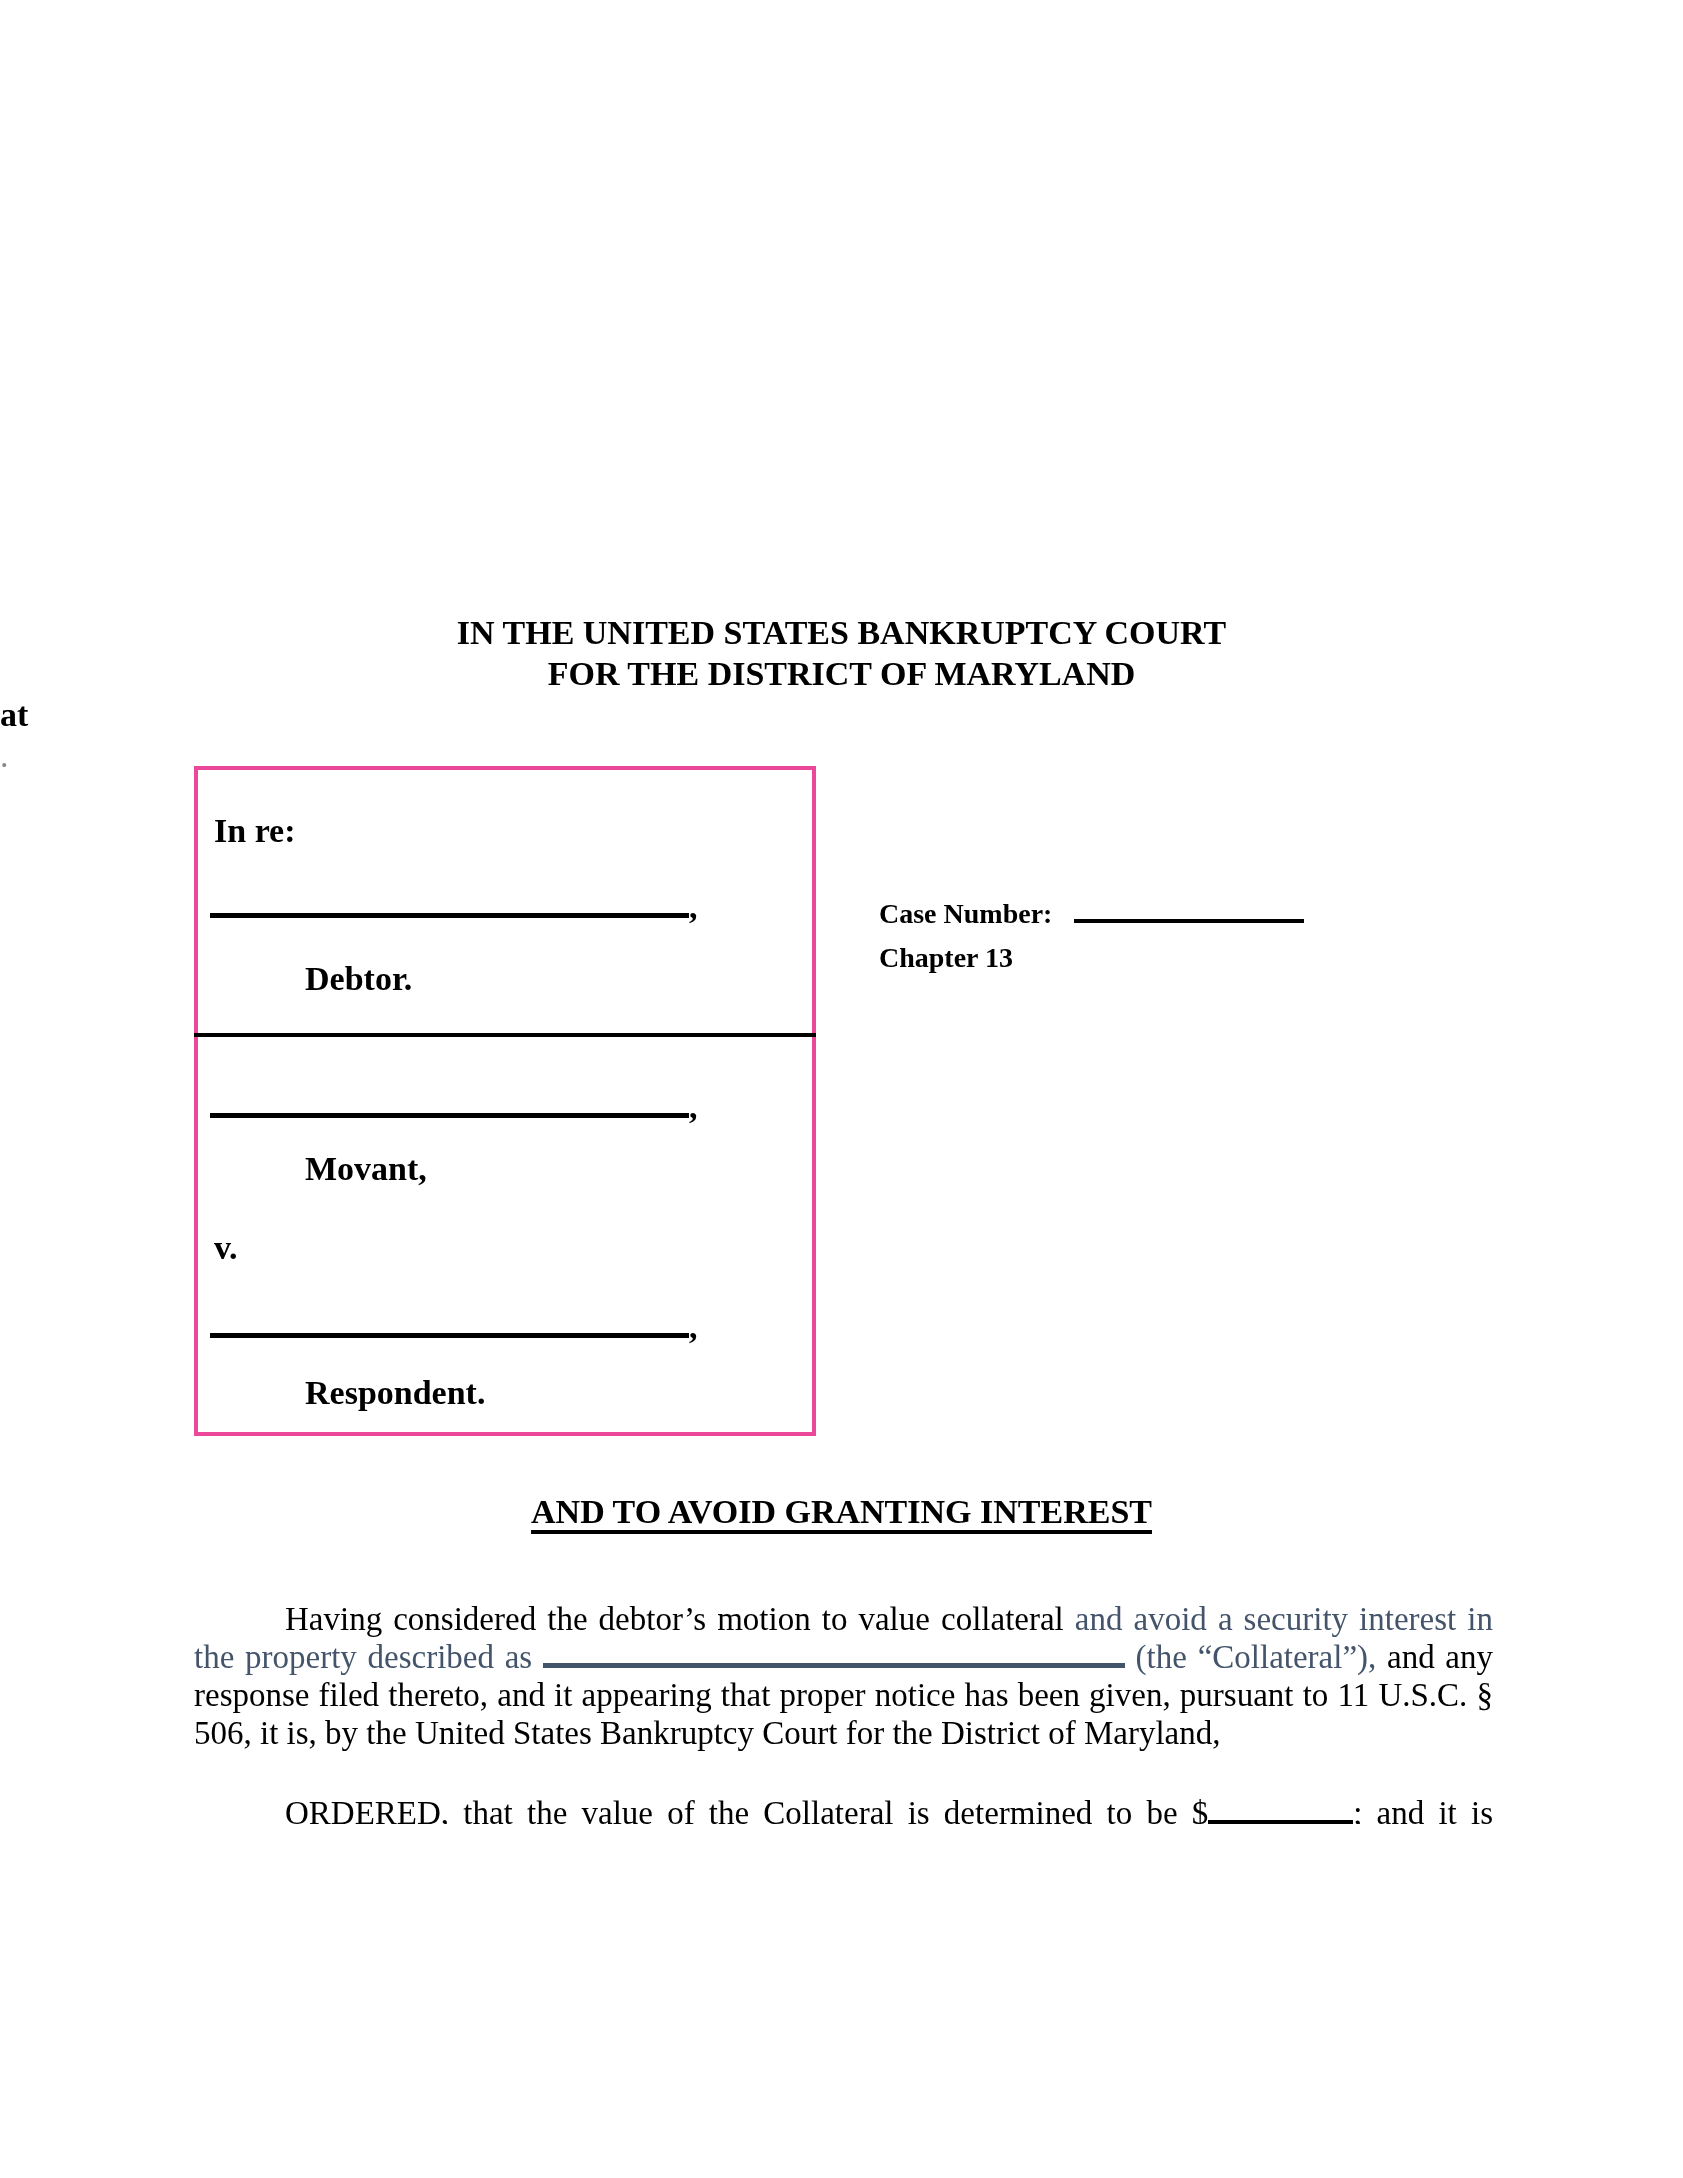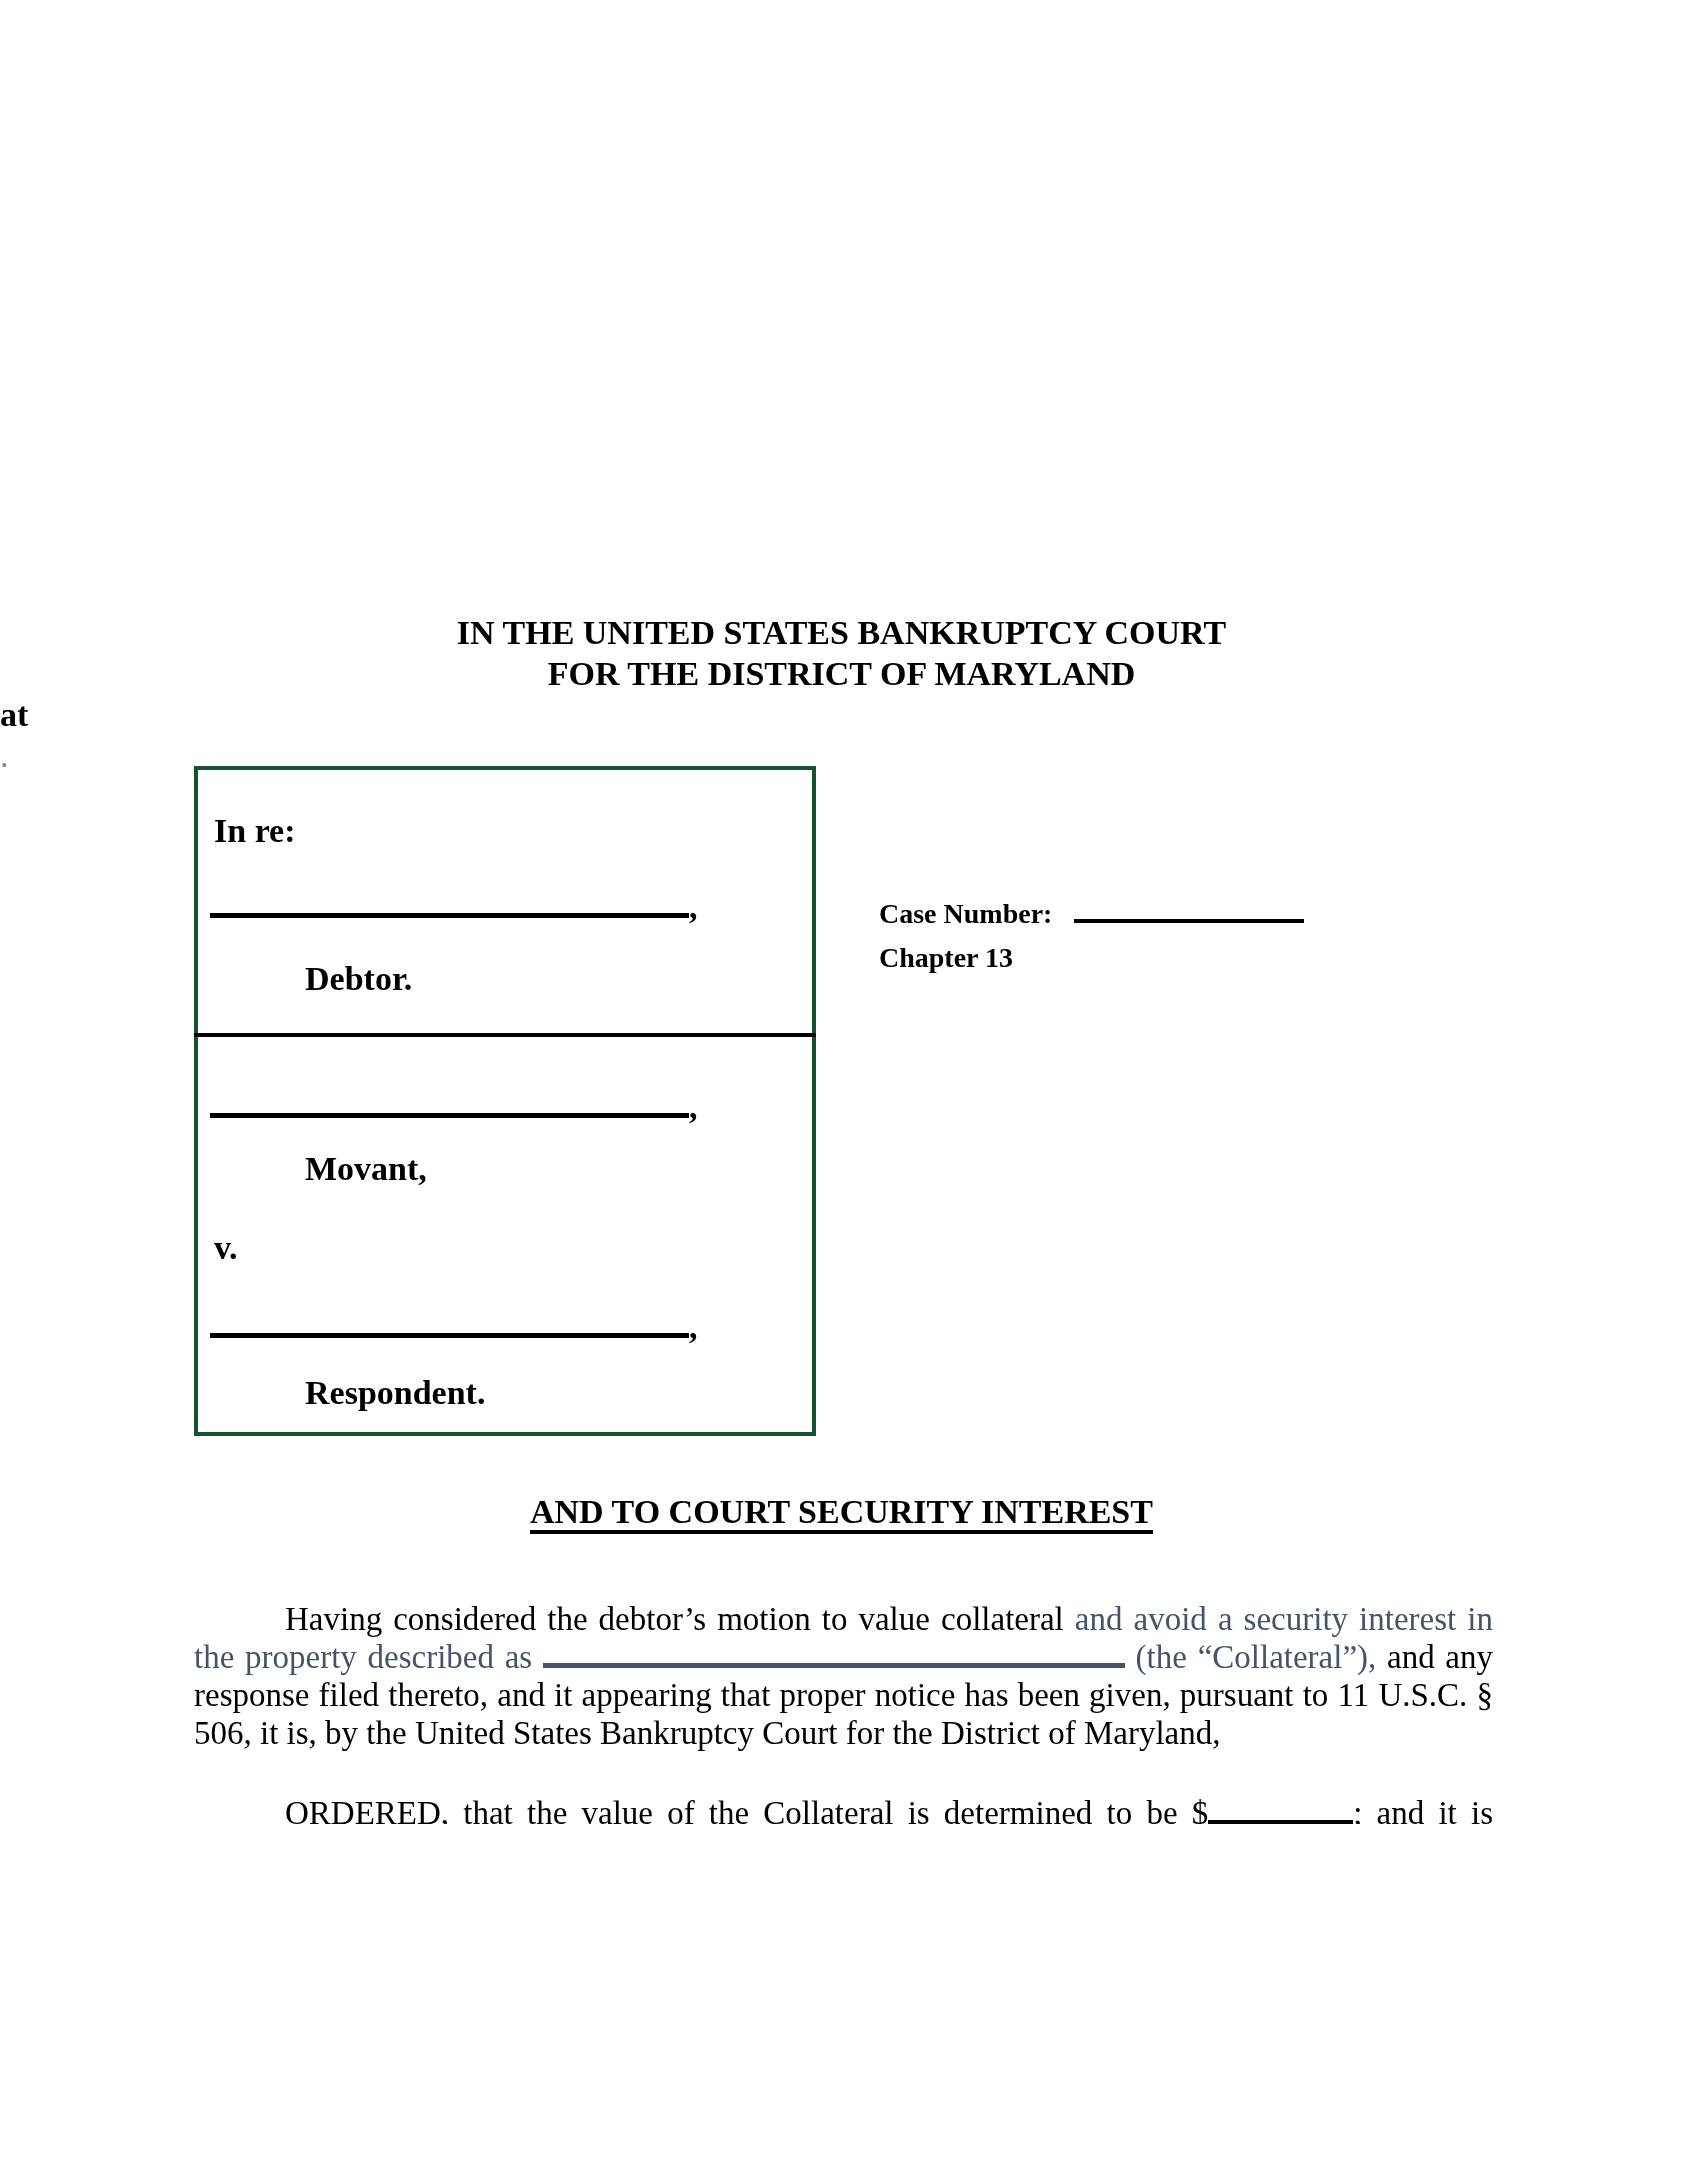--- a/index.html
+++ b/index.html
@@ -43,21 +43,21 @@
     font-weight: normal;
   }
 
   
   .caption-box {
     position: absolute;
     left: 194px;
     top: 766px;
     width: 614px;
     height: 662px;
-    border: 4px solid #14532d;
+    border: 4px solid #ec4899;
     font-weight: bold;
     font-size: 34px;
   }
   .cb-item { position: absolute; white-space: nowrap; }
   .cb-inre        { left: 16px;  top: 42px;  }
   .cb-row1        { left: 12px;  top: 107px; }
   .cb-debtor      { left: 107px; top: 190px; }
   .cb-divider     { position: absolute; left: -4px; top: 263px; width: 622px; border-top: 4px solid #000000; }
   .cb-row2        { left: 12px;  top: 307px; }
   .cb-movant      { left: 107px; top: 380px; }
@@ -188,21 +188,21 @@
   </div>
 
   <div class="case-info">
     <div>
       <span>Case Number:</span><span class="case-number-blank"></span>
     </div>
     <div>Chapter 13</div>
   </div>
 
   <div class="order-title">
-    <div class="underlined">AND TO COURT SECURITY INTEREST</div>
+    <div class="underlined">AND TO AVOID GRANTING INTEREST</div>
   </div>
 
   <p class="body-paragraph p1"><span>Having considered the debtor’s motion to value collateral </span><span class="accent-text">and avoid a security interest in the property described as </span><span class="inline-blank collateral-blank"></span><span class="accent-text"> (the “Collateral”),</span><span> and any response filed thereto, and it appearing that proper notice has been given, pursuant to 11 U.S.C. § 506, it is, by the United States Bankruptcy Court for the District of Maryland,</span></p>
 
   <p class="body-paragraph p2"><span>ORDERED, that the value of the Collateral is determined to be $</span><span class="inline-blank value-blank"></span><span>; and it is further</span></p>
 
   <div class="footer-left">LBF-L v.2024</div>
   <div class="footer-right">Page | 1</div>
 
 </div>

